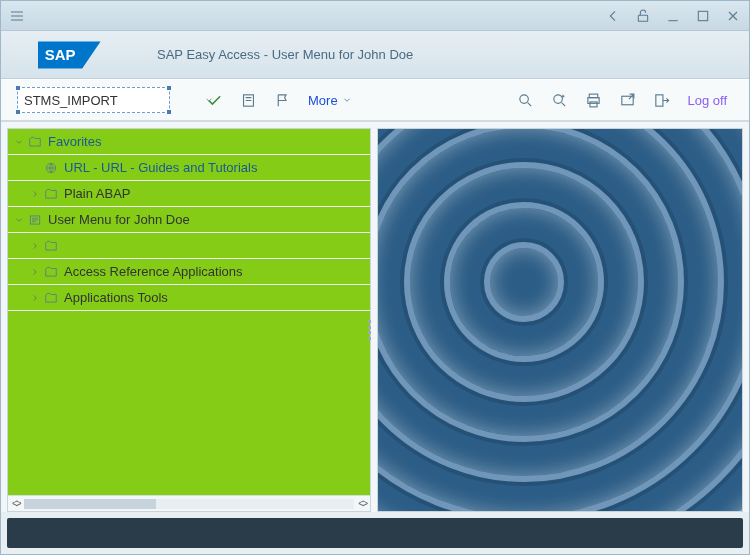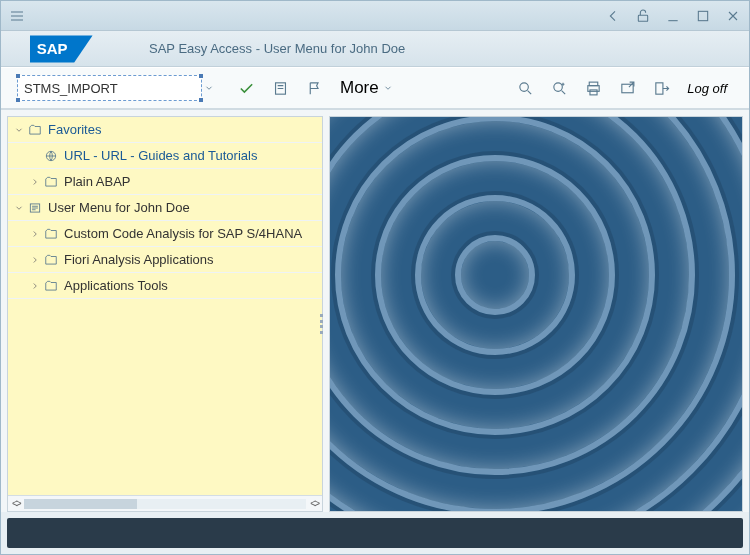--- a/index.html
+++ b/index.html
@@ -6,40 +6,40 @@
   body { width: 750px; height: 555px; overflow: hidden; background: #fff; }
 
   .window { width: 750px; height: 555px; border: 1px solid #9fb8c9; display: flex; flex-direction: column; background: #e8eff3; }
 
   .titlebar { height: 30px; background: linear-gradient(#d9e6ee,#c7d9e4); display: flex; align-items: center; justify-content: space-between; padding: 0 8px; border-bottom: 1px solid #b5c7d3; }
   .titlebar .left { display:flex; align-items:center; gap:6px; }
   .titlebar .right { display:flex; align-items:center; gap:14px; }
   .titlebar svg { width:16px; height:16px; stroke:#5a7a8f; fill:none; stroke-width:1.6; }
   .titlebar .icon-btn { display:flex; cursor:pointer; }
 
-  .header { height: 36px; background: linear-gradient(#e6eef3,#d6e3eb); display:flex; align-items:center; padding: 0 28px; gap: 50px; border-bottom:1px solid #c1d0da;}
+  .header { height: 48px; background: linear-gradient(#e6eef3,#d6e3eb); display:flex; align-items:center; padding: 0 36px; gap: 50px; border-bottom:1px solid #c1d0da;}
   .sap-logo { display:flex; align-items:center; }
   .sap-logo svg { width:70px; height:34px; }
   .header-title { color:#4a6b82; font-size:13px; }
 
   .toolbar { height: 42px; background:#f7fafb; border-top:1px solid #fff; border-bottom:1px solid #d0dbe2; display:flex; align-items:center; padding: 0 16px; gap: 6px; }
-  .tcode-field { width:185px; height:26px; border:1px dashed #6b9bd1; background:#fff; position:relative; display:flex; align-items:center; padding:0 6px; }
+  .tcode-field { width:153px; height:26px; border:1px dashed #6b9bd1; background:#fff; position:relative; display:flex; align-items:center; padding:0 6px; }
   .tcode-corner { position:absolute; width:4px; height:4px; background:#4a7ab5;}
   .tcode-field input { border:none; outline:none; font-size:13px; flex:1; background:transparent; color:#333;}
   .tcode-field .dd { margin-left:4px; }
   .toolbar .gap { width:18px; }
   .tbtn { width:28px; height:28px; display:flex; align-items:center; justify-content:center; cursor:pointer; border-radius:2px; }
   .tbtn svg { width:17px; height:17px; stroke:#5a7a8f; fill:none; stroke-width:1.6; }
   .check svg { stroke:#3a8f3a; stroke-width:2.2; }
-  .more { display:flex; align-items:center; gap:4px; color:#000000; font-size:17px; padding:0 6px; cursor:pointer;}
+  .more { display:flex; align-items:center; gap:4px; color:#1d4ed8; font-size:13px; padding:0 6px; cursor:pointer;}
   .toolbar .spacer { flex:1; }
-  .logoff { color:#000000; font-size:13px; cursor:pointer; padding:0 6px;font-style:italic;}
+  .logoff { color:#8b5cf6; font-size:13px; cursor:pointer; padding:0 6px;}
 
   .content { flex:1; display:flex; border-top:1px solid #d0dbe2; background:#f2f6f8; overflow:hidden; padding:6px 6px 0 6px; gap:0;}
-  .tree-pane { width:316px; background:#fef9c3; border:1px solid #c8d4dc; display:flex; flex-direction:column; position:relative;}
+  .tree-pane { width:364px; background:#84cc16; border:1px solid #c8d4dc; display:flex; flex-direction:column; position:relative;}
   .tree-row { display:flex; align-items:center; height:26px; padding-left:4px; font-size:13px; color:#333; border-bottom:1px solid #eef3f6; white-space:nowrap; overflow:hidden; cursor:pointer;}
   .tree-row .chev { width:14px; display:flex; justify-content:center;}
   .tree-row .chev svg{ width:10px;height:10px;stroke:#666;fill:none;stroke-width:1.8;}
   .tree-row .ticon { width:18px; display:flex; justify-content:center; margin-right:4px;}
   .tree-row .ticon svg{width:14px;height:14px;stroke:#5a7a8f;fill:none;stroke-width:1.5;}
   .fav { color:#1a5a96; }
   .lvl1 { padding-left: 20px; align-items: center; }
   .tree-fill { flex:1; }
   .tree-scroll { height:16px; border-top:1px solid #d3dde4; display:flex; align-items:center; padding:0 4px; background:#f4f7f9;}
   .tree-scroll .arrows{ font-size:10px; color:#666; letter-spacing:-2px;}
@@ -237,34 +237,33 @@
         <span class="chev">
             <svg viewBox="0 0 24 24">
               <path d="M9 6l6 6-6 6"></path>
             </svg>
           </span>
         <span class="ticon">
             <svg viewBox="0 0 24 24">
               <path d="M3 7l3-3h4l2 2h9v13H3z"></path>
             </svg>
           </span>
-        <span>Custom Code Analysis for SAP S/4HANA</span>
       </div>
       <div class="tree-row lvl1">
         <span class="chev">
             <svg viewBox="0 0 24 24">
               <path d="M9 6l6 6-6 6"></path>
             </svg>
           </span>
         <span class="ticon">
             <svg viewBox="0 0 24 24">
               <path d="M3 7l3-3h4l2 2h9v13H3z"></path>
             </svg>
           </span>
-        <span>Fiori Analysis Applications</span>
+        <span>Access Reference Applications</span>
       </div>
       <div class="tree-row lvl1">
         <span class="chev">
             <svg viewBox="0 0 24 24">
               <path d="M9 6l6 6-6 6"></path>
             </svg>
           </span>
         <span class="ticon">
             <svg viewBox="0 0 24 24">
               <path d="M3 7l3-3h4l2 2h9v13H3z"></path>

